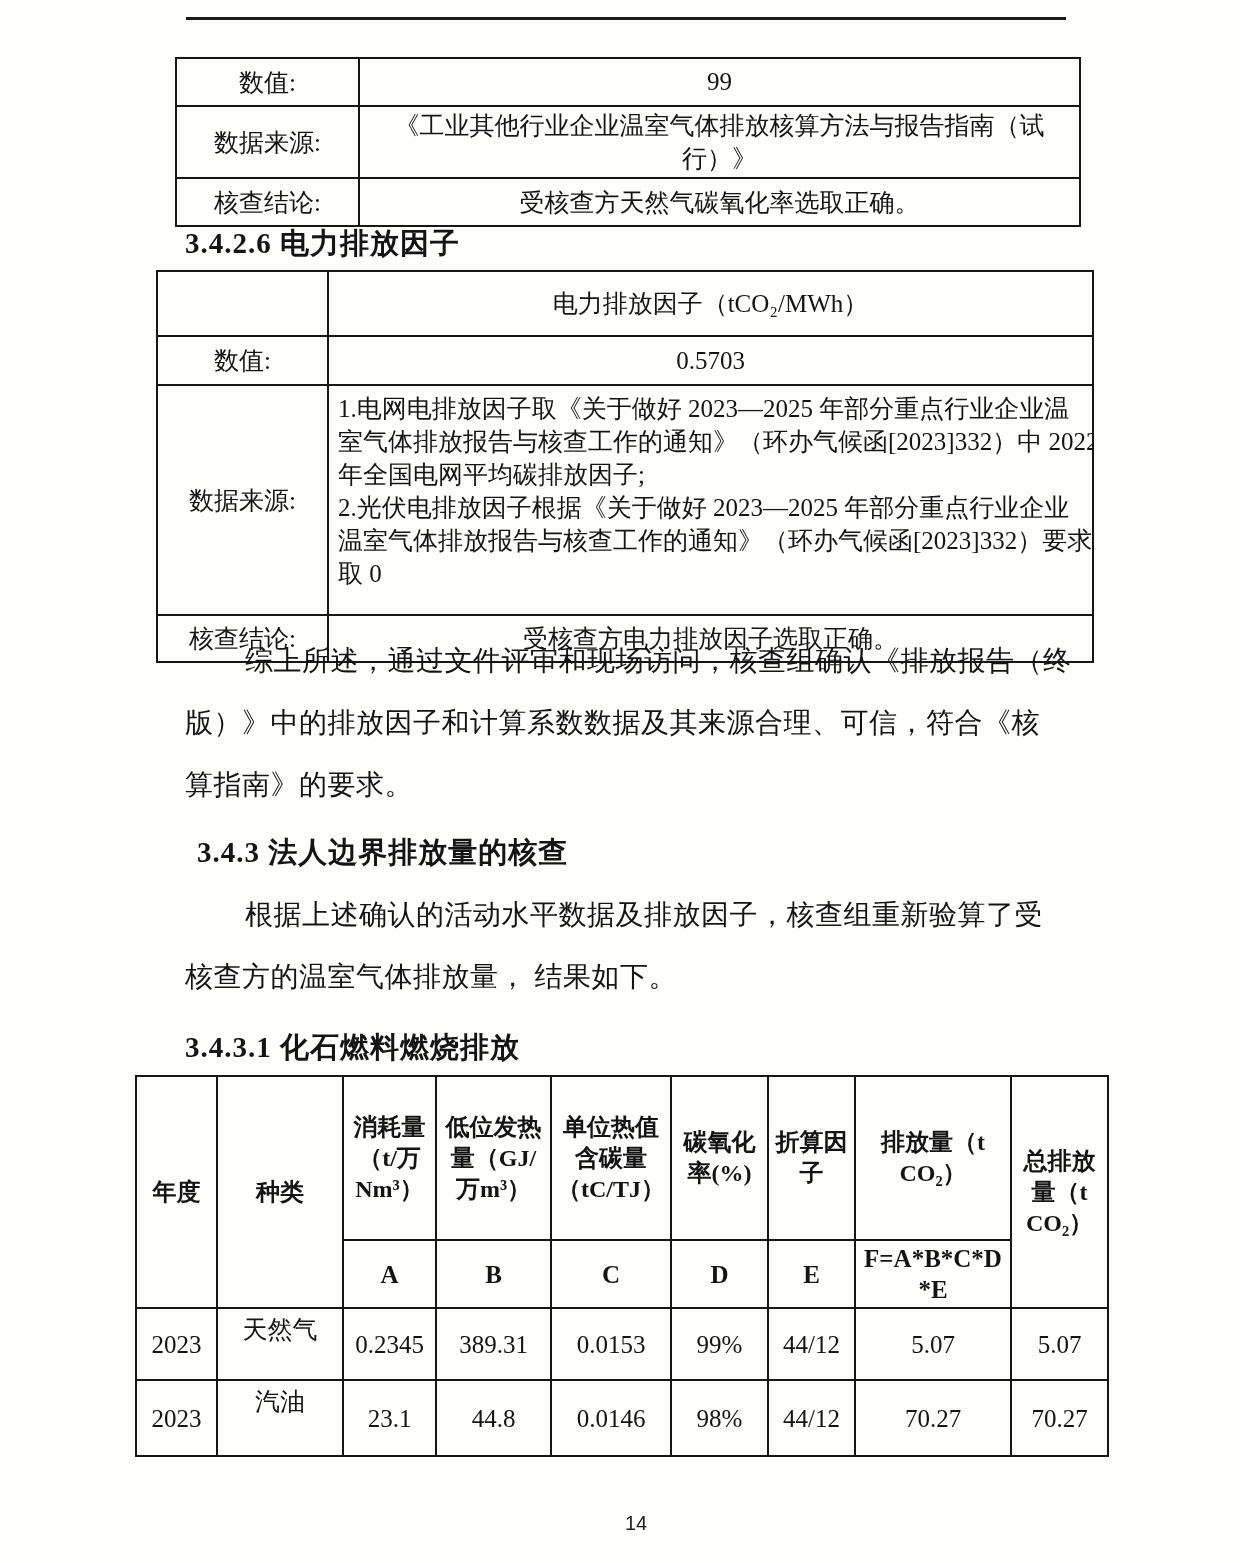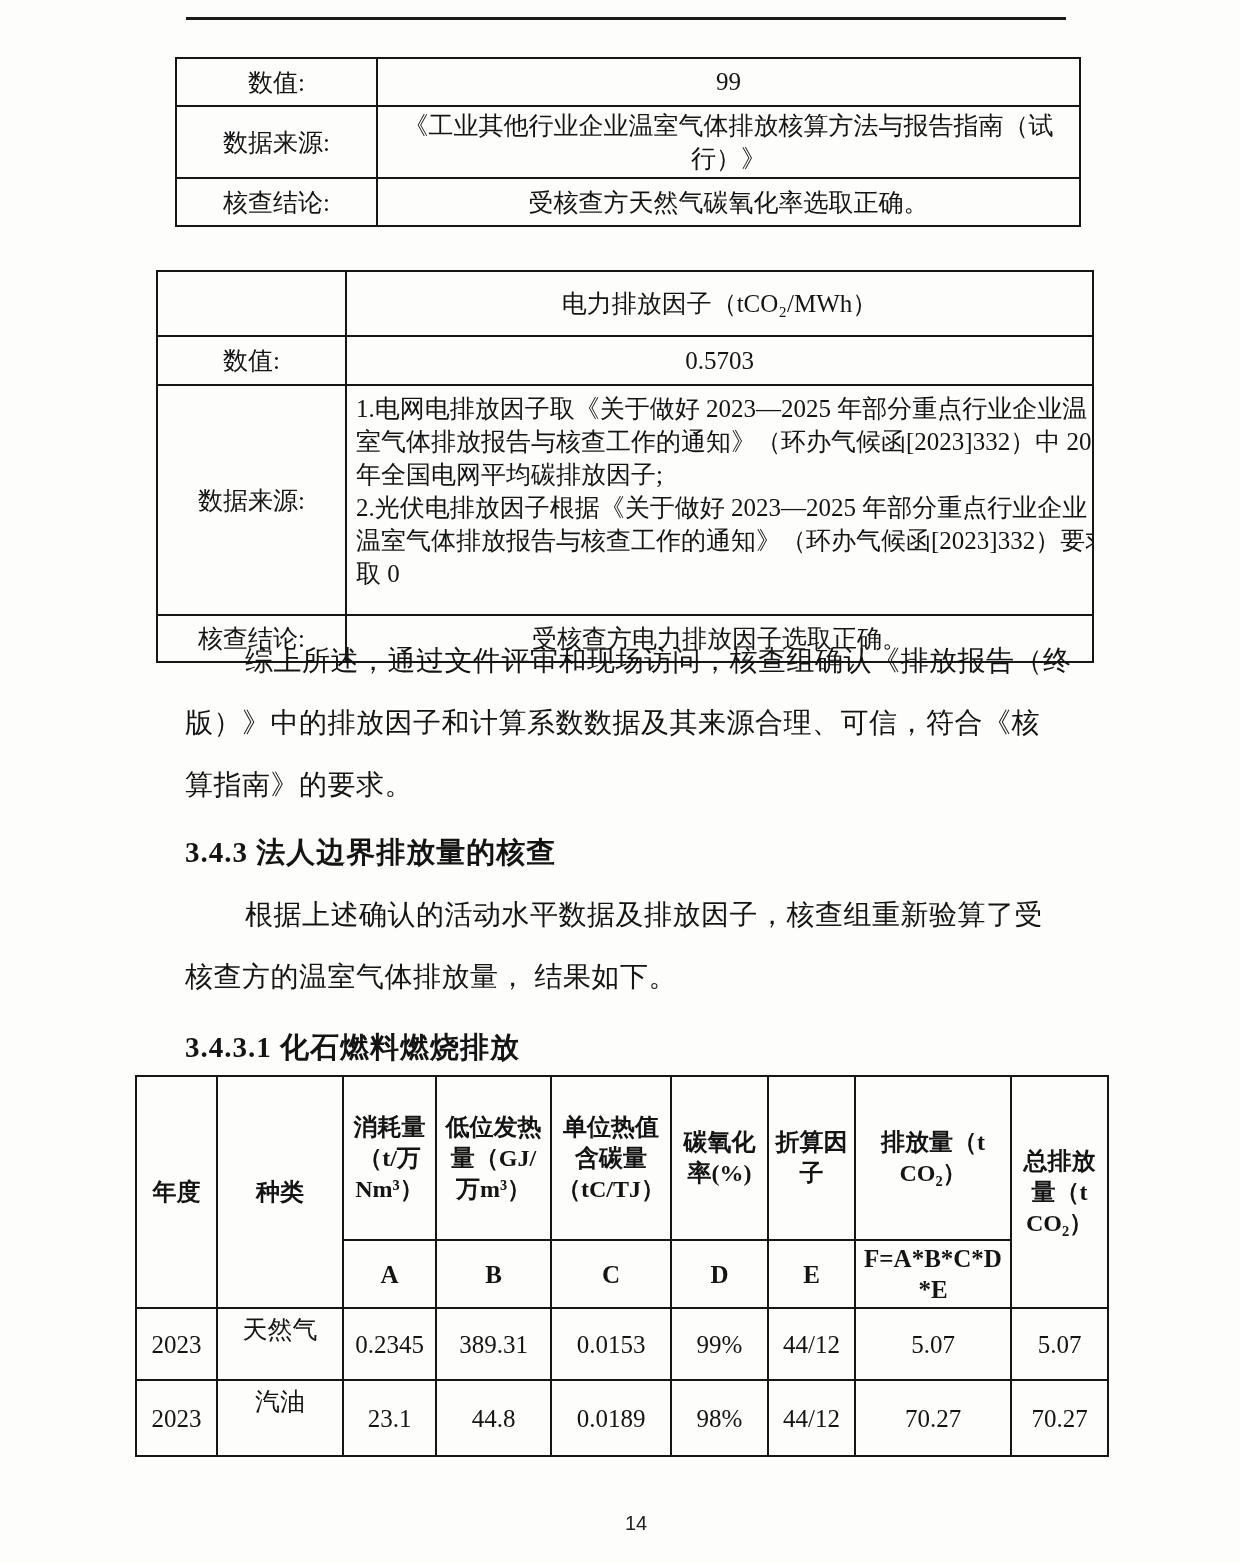--- a/index.html
+++ b/index.html
@@ -11,21 +11,21 @@
     font-family:"Liberation Serif","DejaVu Serif",serif;
     color:#141414;
     overflow:hidden;
   }
   .top-rule {
     position:absolute; left:186px; top:17px;
     width:880px; height:3px; background:#1b1b1b;
   }
   table { border-collapse:collapse; table-layout:fixed; }
   td { border:2px solid #161616; text-align:center; vertical-align:middle;
-       font-size:25px; padding:2px 14px; overflow:hidden; }
+       font-size:25px; padding:2px 5px; overflow:hidden; }
 
   
   .t1 { position:absolute; left:175px; top:57px; width:906px; }
   .t1 .lbl { width:171px; }
   .t1 tr   { height:48px; }
 
   
   .heading {
     position:absolute; left:185px;
     font-size:29px; font-weight:bold; letter-spacing:1px;
@@ -81,20 +81,21 @@
       <td class="lbl">数据来源:</td>
       <td>《工业其他行业企业温室气体排放核算方法与报告指南（试行）》</td>
     </tr>
     <tr>
       <td class="lbl">核查结论:</td>
       <td>受核查方天然气碳氧化率选取正确。</td>
     </tr>
   </tbody>
     </table>
 
+  <div class="heading" style="top:224px;">3.4.2.6 电力排放因子</div>
 
   <table class="t2">
     <tbody>
         <tr class="hdr-row">
       <td class="lbl"></td>
       <td>电力排放因子（tCO₂/MWh）</td>
     </tr>
     <tr class="val-row">
       <td class="lbl">数值:</td>
       <td>0.5703</td>
@@ -116,21 +117,21 @@
     </tr>
   </tbody>
     </table>
 
   <div class="para" style="top:630px;">
     <div class="pline indent">综上所述，通过文件评审和现场访问，核查组确认《排放报告（终</div>
     <div class="pline">版）》中的排放因子和计算系数数据及其来源合理、可信，符合《核</div>
     <div class="pline">算指南》的要求。</div>
   </div>
 
-  <div class="heading" style="top:833px;">3.4.3 法人边界排放量的核查</div>
+  <div class="heading" style="top:833px;margin-left:12px;">3.4.3 法人边界排放量的核查</div>
 
   <div class="para" style="top:884px;">
     <div class="pline indent">根据上述确认的活动水平数据及排放因子，核查组重新验算了受</div>
     <div class="pline">核查方的温室气体排放量， 结果如下。</div>
   </div>
 
   <div class="heading" style="top:1028px;">3.4.3.1 化石燃料燃烧排放</div>
 
   <table class="t3">
     <colgroup>
@@ -173,21 +174,21 @@
       <td>99%</td>
       <td>44/12</td>
       <td>5.07</td>
       <td>5.07</td>
     </tr>
     <tr class="drow drow2">
       <td>2023</td>
       <td class="kind-cell">汽油</td>
       <td>23.1</td>
       <td>44.8</td>
-      <td>0.0189</td>
+      <td>0.0146</td>
       <td>98%</td>
       <td>44/12</td>
       <td>70.27</td>
       <td>70.27</td>
     </tr>
   </tbody>
     </table>
 
   <div class="page-num">14</div>
 

